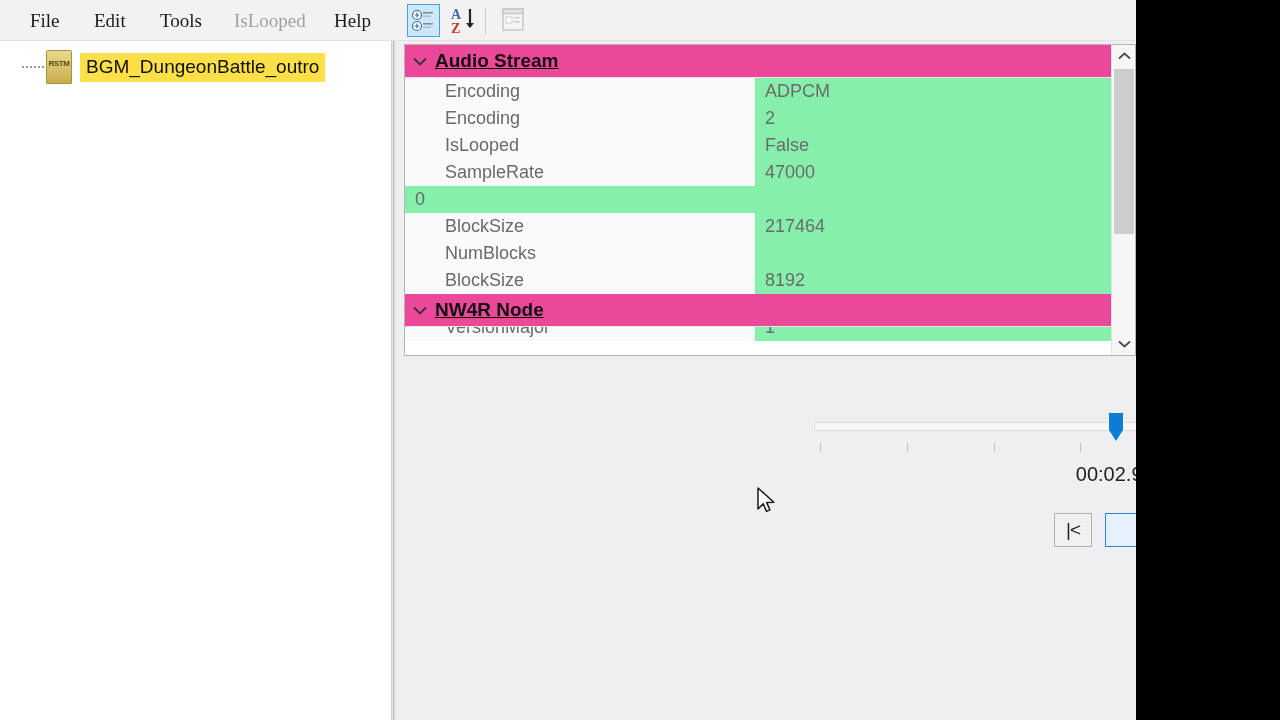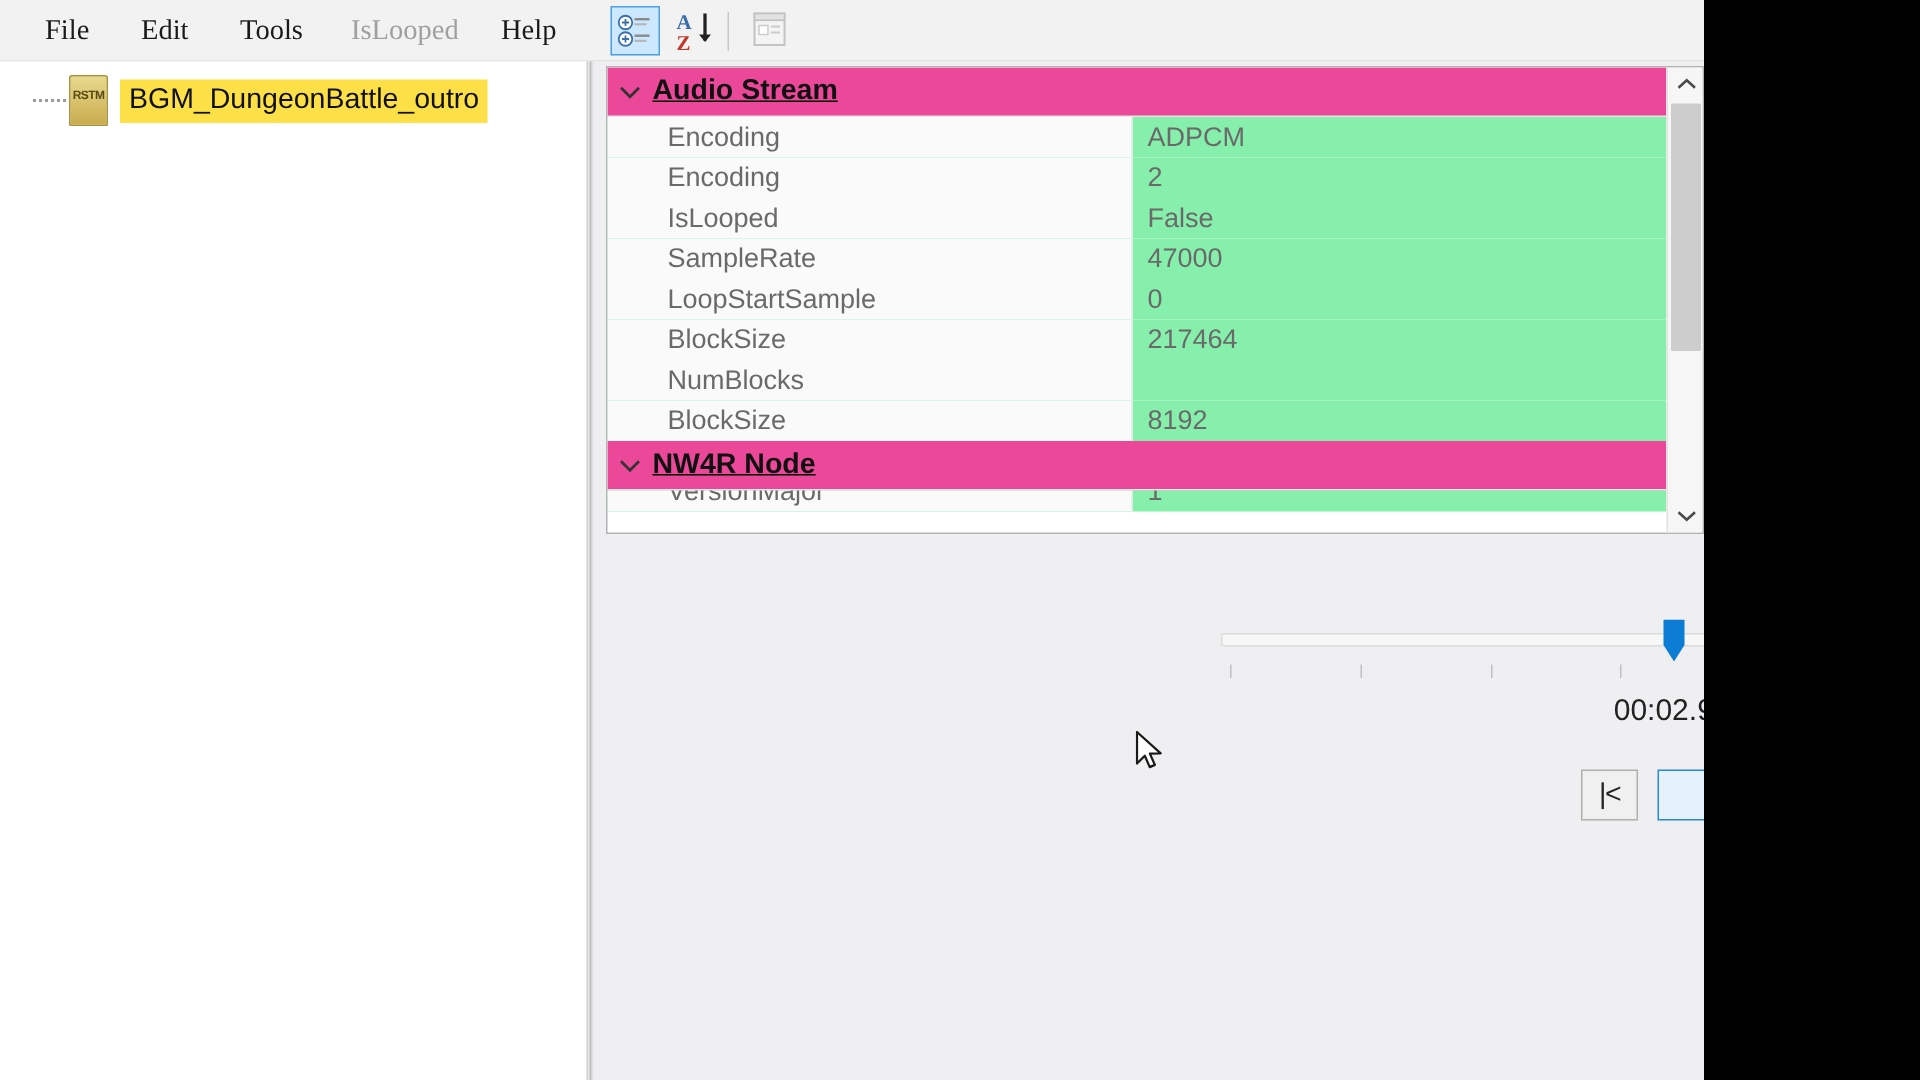--- a/index.html
+++ b/index.html
@@ -318,21 +318,20 @@
         </div>
         <div class="prop-row">
           <span class="pname">IsLooped</span>
           <span class="pval">False</span>
         </div>
         <div class="prop-row">
           <span class="pname">SampleRate</span>
           <span class="pval">47000</span>
         </div>
         <div class="prop-row">
-          <span class="pname">LoopStartSample</span>
           <span class="pval">0</span>
         </div>
         <div class="prop-row">
           <span class="pname">BlockSize</span>
           <span class="pval">217464</span>
         </div>
         <div class="prop-row">
           <span class="pname">NumBlocks</span>
         </div>
         <div class="prop-row">

